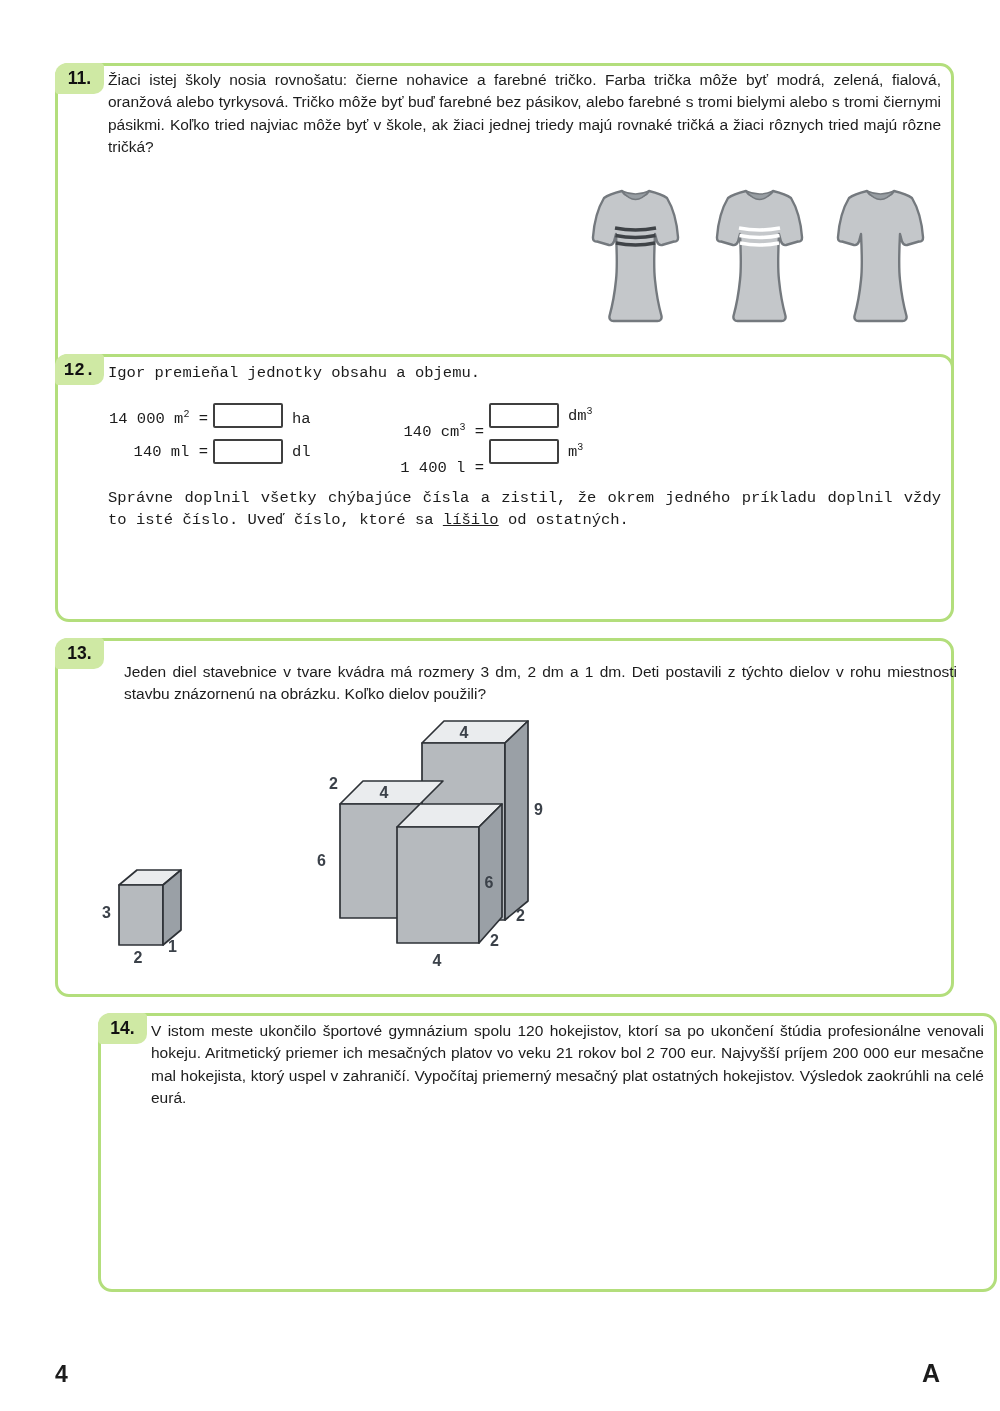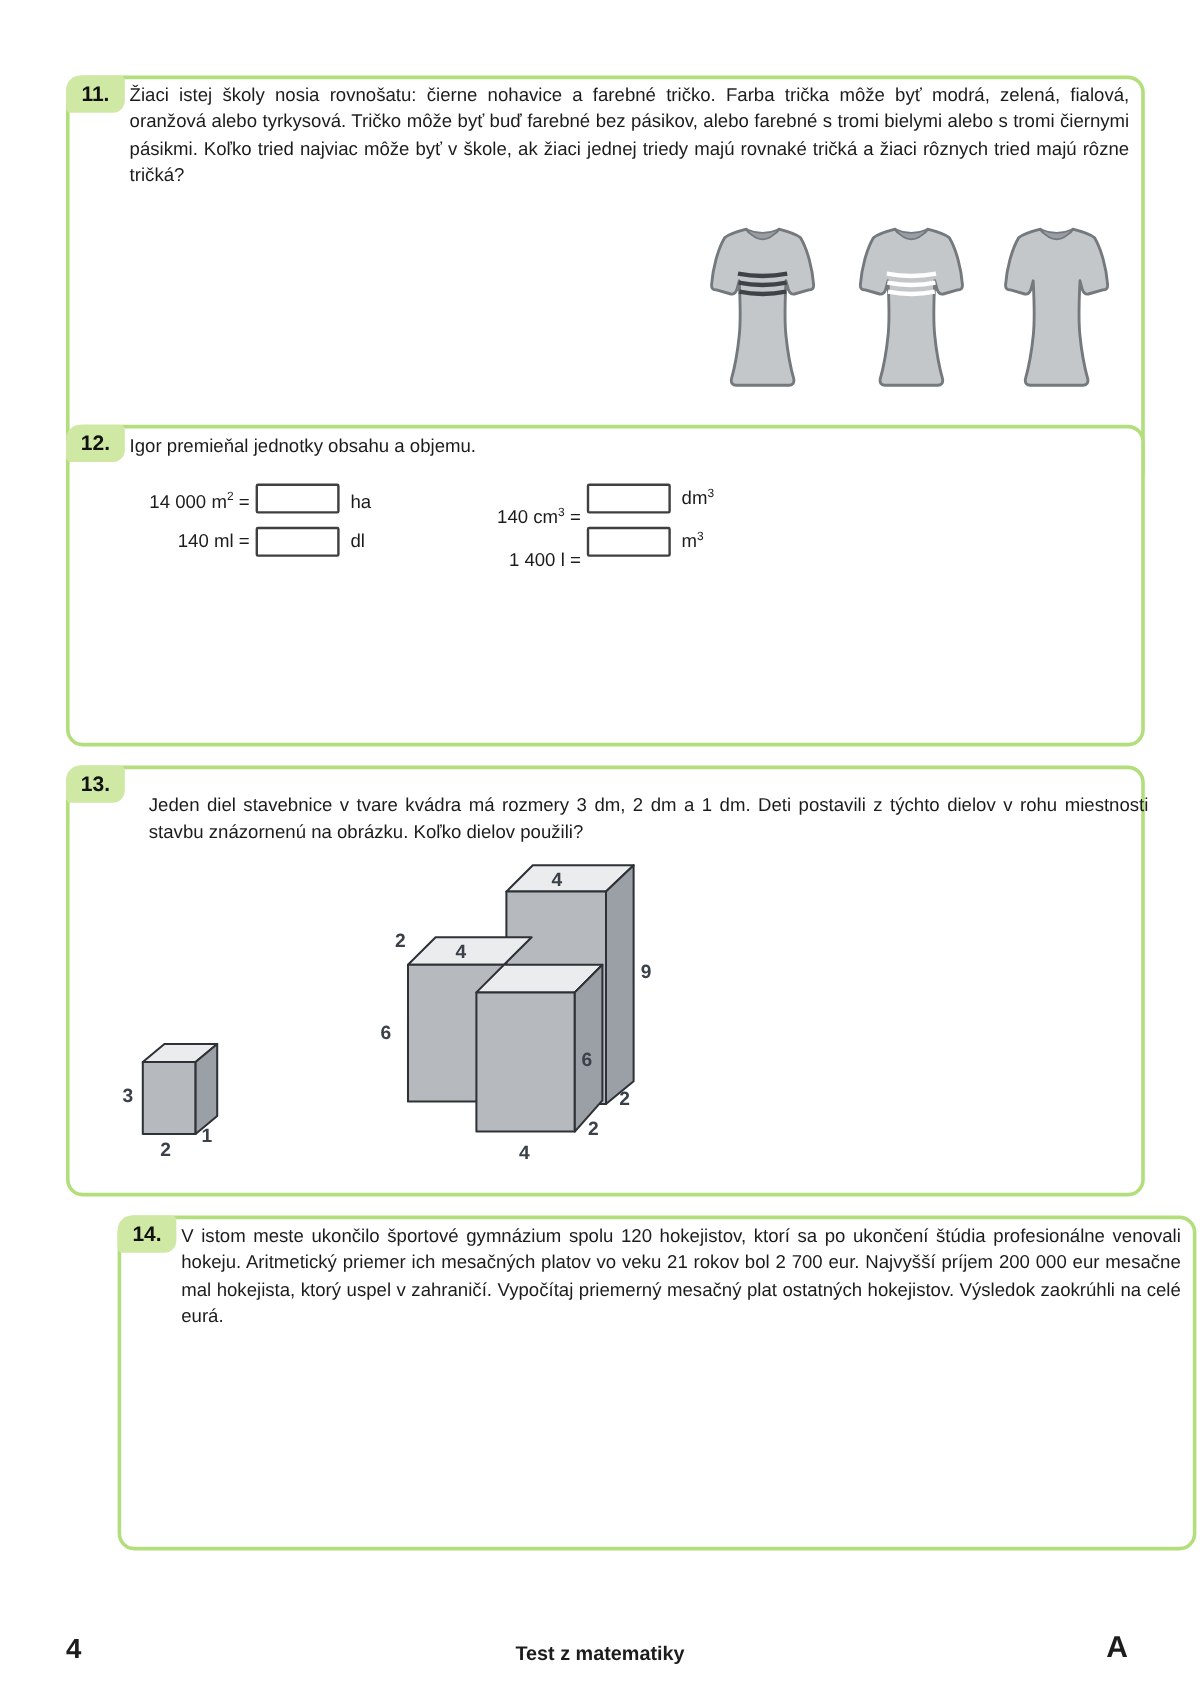--- a/index.html
+++ b/index.html
@@ -76,21 +76,21 @@
         </g>
       </g>
 
       <g transform="translate(245,1)">
         <path class="shirt-body" d="M34,9 C26,11 20,13 16,16 C10,26 6,42 5,55 C4.8,58 6,60 9,59.5 L21,63 C23.5,63.5 25,62 26,59.5 L28,52 C29,72 29.5,85 28,98 C26.5,113 24,125 21.5,134 C21,137 22.5,139 25.5,139 L69.5,139 C72.5,139 74,137 73.5,134 C71,125 68.5,113 67,98 C65.5,85 66,72 67,52 L69,59.5 C70,62 71.5,63.5 74,63 L86,59.5 C89,60 90.2,58 90,55 C89,42 85,26 79,16 C75,13 69,11 61,9 C56,17 39,17 34,9 Z"></path>
         <path class="shirt-collar" d="M34,9 Q47.5,26 61,9 Q47.5,15 34,9 Z"></path>
       </g>
     </svg>
   </section>
 
-  <section class="qbox" style="top:354px; height:268px;">
+  <section class="qbox" style="top:354px; height:268px;font-family:Liberation Mono, monospace;">
     <div class="qtab">12.</div>
     <p class="intro" style="left:50px; top:5px; margin:0;text-align:right;">Igor premieňal jednotky obsahu a objemu.</p>
 
     <div class="conv c1" style="left:48px; top:46px;align-items:flex-end;">
       <span class="lbl"><span>14 000 m</span><sup>2</sup><span> =</span></span>
       <span class="abox"></span>
       <span class="unit"><span>ha</span><sup></sup></span>
     </div>
     <div class="conv c2" style="left:330px; top:46px;">
       <span class="lbl"><span>140 cm</span><sup>3</sup><span> =</span></span>
@@ -101,20 +101,21 @@
       <span class="lbl"><span>140 ml</span><sup></sup><span> =</span></span>
       <span class="abox"></span>
       <span class="unit"><span>dl</span><sup></sup></span>
     </div>
     <div class="conv c2" style="left:330px; top:82px;justify-content:flex-end;">
       <span class="lbl"><span>1 400 l</span><sup></sup><span> =</span></span>
       <span class="abox"></span>
       <span class="unit"><span>m</span><sup>3</sup></span>
     </div>
 
+    <p class="qtext" style="left:50px; top:130px; width:833px; margin:0;"><span>Správne doplnil všetky chýbajúce čísla a zistil, že okrem jedného príkladu doplnil vždy to isté číslo. Uveď číslo, ktoré sa </span><span class="ul">líšilo</span><span> od ostatných.</span></p>
   </section>
 
   <section class="qbox" style="top:638px; height:359px;">
     <div class="qtab">13.</div>
     <p class="qtext" style="left:50px; top:4px; width:833px; margin:16px;">Jeden diel stavebnice v tvare kvádra má rozmery 3 dm, 2 dm a 1 dm. Deti postavili z týchto dielov v rohu miestnosti stavbu znázornenú na obrázku. Koľko dielov použili?</p>
 
     <svg style="left:8px; top:64px;" width="480" height="290" viewBox="0 0 480 290">
 
       <g class="blk">
         <polygon class="t" points="356,38 439,38 462,16 378,16"></polygon>
@@ -149,16 +150,15 @@
       <text class="dim" x="102" y="247" text-anchor="start">1</text>
     </svg>
   </section>
 
   <section class="qbox" style="top:1013px; height:279px;margin-left:43px;">
     <div class="qtab">14.</div>
     <p class="qtext" style="left:50px; top:4px; width:833px; margin:0;">V istom meste ukončilo športové gymnázium spolu 120 hokejistov, ktorí sa po ukončení štúdia profesionálne venovali hokeju. Aritmetický priemer ich mesačných platov vo veku 21 rokov bol 2 700 eur. Najvyšší príjem 200 000 eur mesačne mal hokejista, ktorý uspel v zahraničí. Vypočítaj priemerný mesačný plat ostatných hokejistov. Výsledok zaokrúhli na celé eurá.</p>
   </section>
 
   <div class="foot" style="left:55px; top:1361px; font-size:23px;">4</div>
-  <div class="foot" style="left:0; right:0; top:1369px; font-size:16.5px; text-align:center;">Test z matematiky</div>
   <div class="foot" style="right:60px; top:1359px; font-size:25px;">A</div>
 
 </div>
 
 </body></html>

